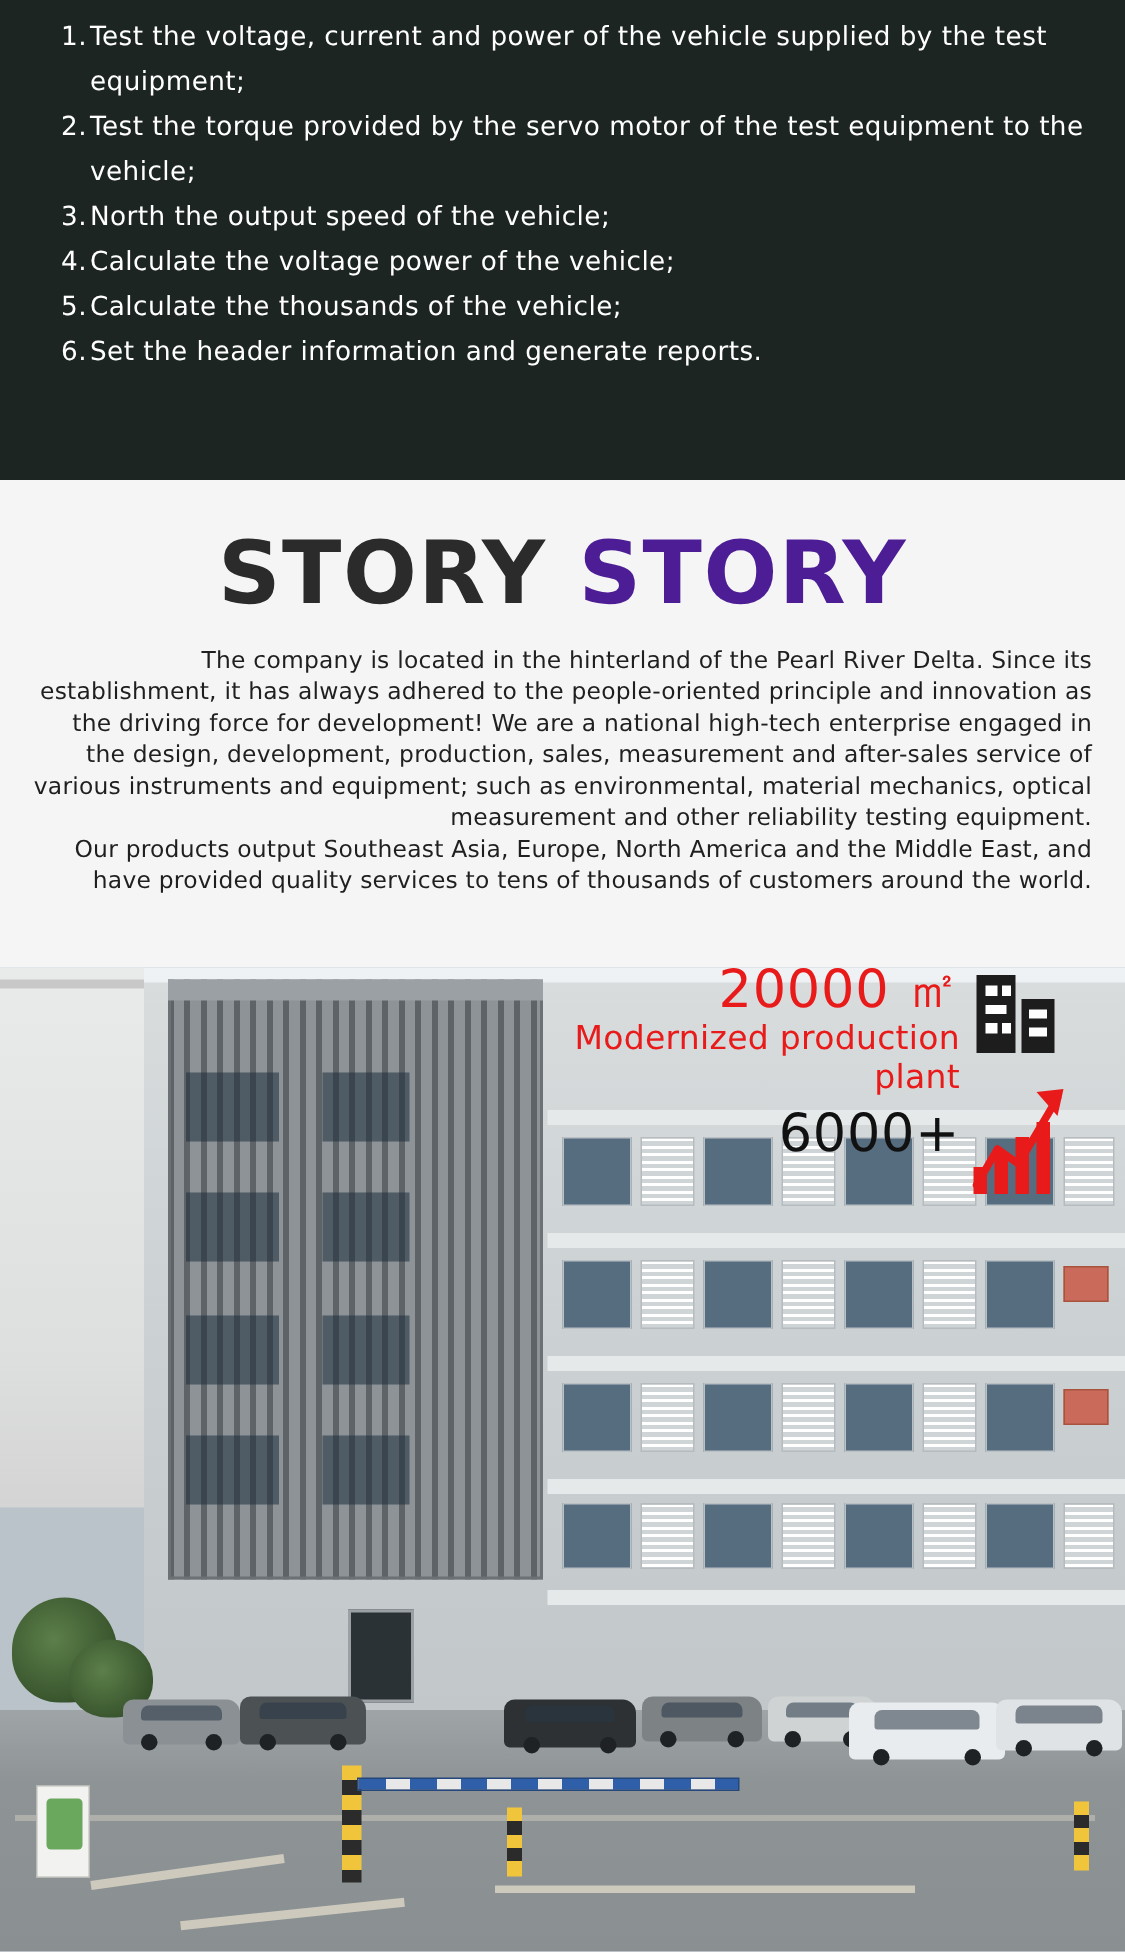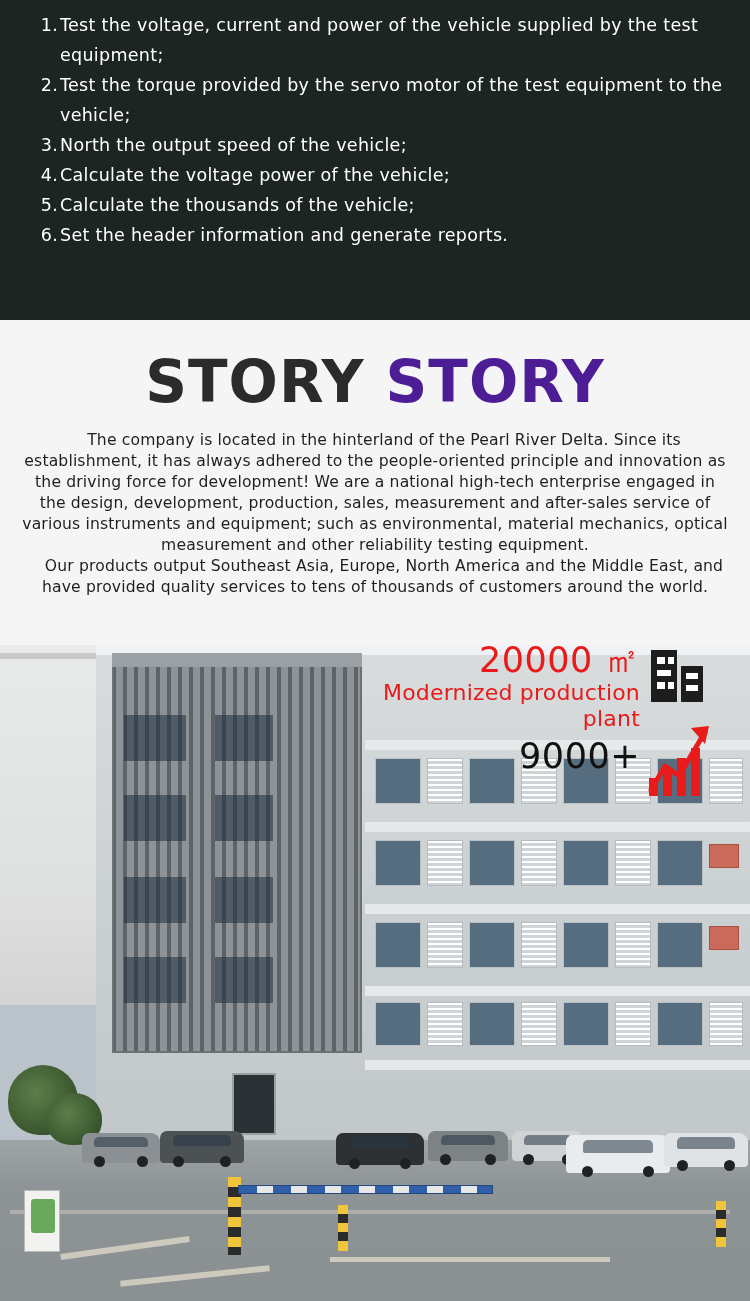--- a/index.html
+++ b/index.html
@@ -74,21 +74,21 @@
   }
   .brand-heading .word1 { color: #2b2b2b; }
   .brand-heading .word2 { color: #4c1d95; }
 
   .brand-body {
     padding: 8px 22px 0 22px;
     font-size: 15.6px;
     line-height: 21px;
     color: #1f1f1f;
     letter-spacing: 0.15px;
-    text-align: center;
+    text-align: right;
   }
   .brand-body p {
     margin: 0 0 0 0;
   }
   .brand-body p.indent {
     text-indent: 18px;
   }
 
   
   .photo-area {
@@ -424,21 +424,21 @@
     <rect x="23" y="15" width="6" height="7" fill="#ffffff"></rect>
     <rect x="12" y="28" width="14" height="6" fill="#ffffff"></rect>
     <rect x="12" y="40" width="8" height="7" fill="#ffffff"></rect>
     <rect x="23" y="40" width="6" height="7" fill="#ffffff"></rect>
     <rect x="41" y="31" width="12" height="6" fill="#ffffff"></rect>
     <rect x="41" y="43" width="12" height="6" fill="#ffffff"></rect>
   </svg>
 </div>
 
 <div class="stat-block stat-9000">
-  <div class="big">9000+</div>
+  <div class="big">6000+</div>
 </div>
 
 <div class="icon-growth">
   <svg width="72" height="82" viewBox="0 0 72 82" xmlns="http://www.w3.org/2000/svg">
     <path d="M6 72 L20 48 L34 58 L60 14" stroke="#e81a1a" stroke-width="5" fill="none" stroke-linecap="round" stroke-linejoin="round"></path>
     <path d="M46 10 L64 8 L60 26 Z" fill="#e81a1a"></path>
     <rect x="4" y="60" width="9" height="18" fill="#e81a1a"></rect>
     <rect x="18" y="50" width="9" height="28" fill="#e81a1a"></rect>
     <rect x="32" y="40" width="9" height="38" fill="#e81a1a"></rect>
     <rect x="46" y="30" width="9" height="48" fill="#e81a1a"></rect>

